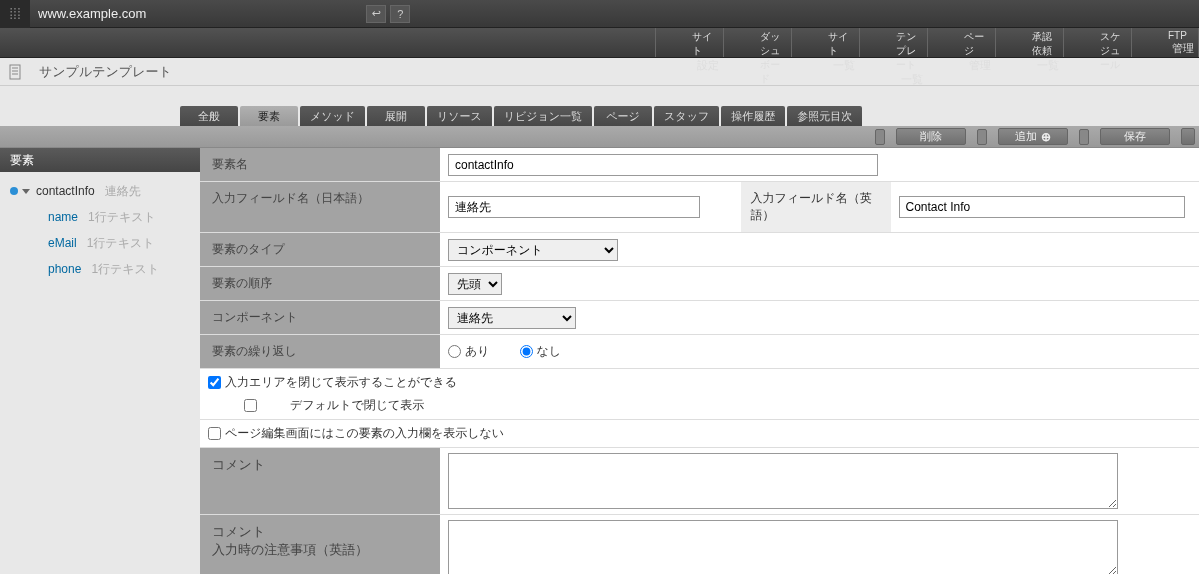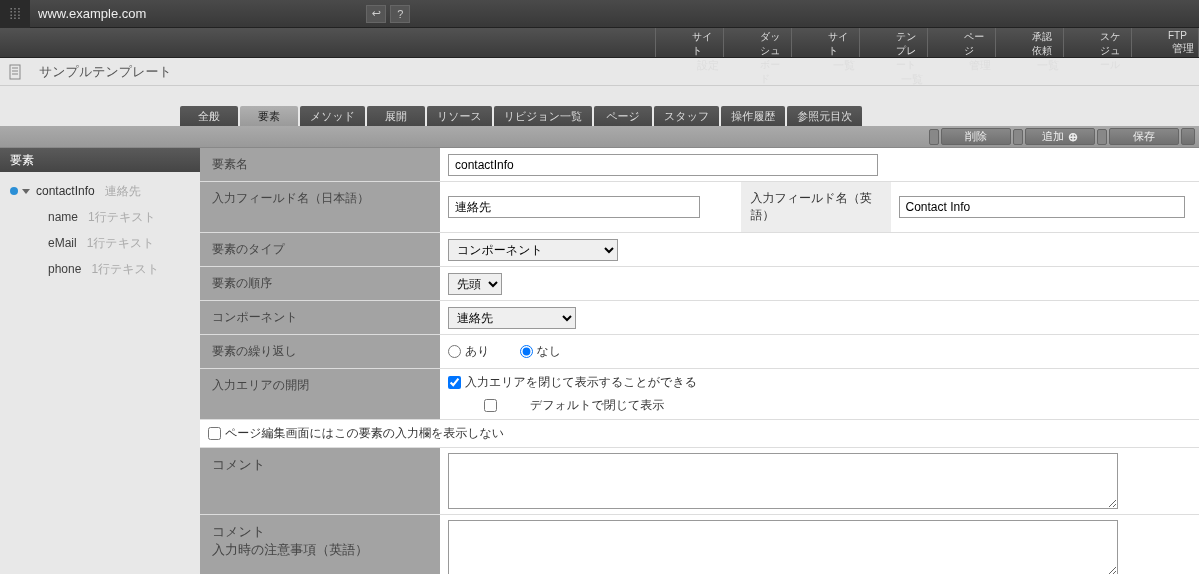--- a/index.html
+++ b/index.html
@@ -25,38 +25,38 @@
 .titlebar { height: 28px; background: #e8e8e8; display: flex; align-items: center; padding-left: 8px; gap: 15px; border-bottom: 1px solid #ccc; }
 .titlebar-icon { width: 16px; height: 16px; }
 .titlebar-text { font-size: 13px; color: #555; }
 
 
 .tabbar-wrap { height: 40px; background: #e8e8e8; display: flex; align-items: flex-end; padding-left: 180px; }
 .tab { height: 20px; padding: 0 10px; background: linear-gradient(#5a5a5a, #484848); color: #ddd; font-size: 11px; display: flex; align-items: center; margin-right: 2px; cursor: pointer; border-radius: 2px 2px 0 0; min-width: 58px; justify-content: center; }
 .tab.active { background: linear-gradient(#b0b0b0, #9a9a9a); color: #222; }
 
 
-.actionbar { height: 22px; background: linear-gradient(#aaa, #999); display: flex; justify-content: flex-end; align-items: center; padding-right: 4px; gap: 2px; border-bottom: 1px solid #888; }
+.actionbar { height: 22px; background: linear-gradient(#aaa, #999); display: flex; justify-content: flex-end; align-items: center; padding-right: 4px; gap: 11px; border-bottom: 1px solid #888; }
 .action-btn { height: 17px; background: linear-gradient(#888, #707070); color: #eee; font-size: 11px; padding: 0 8px; display: flex; align-items: center; border-radius: 2px; cursor: pointer; border: 1px solid #666; min-width: 70px; justify-content: center; gap: 4px; }
 .action-btn .plus { font-size: 12px; font-weight: bold; }
 .action-spacer { width: 10px; height: 16px; background: #888; border-radius: 2px; border: 1px solid #666; }
 .action-end { width: 14px; height: 17px; background: linear-gradient(#888, #707070); border-radius: 2px; border: 1px solid #666; }
 
 
 .main { display: flex; }
 .sidebar { width: 200px; background: #e8e8e8; }
 .sidebar-header { height: 24px; background: linear-gradient(#5a5a5a, #454545); color: #fff; font-size: 12px; display: flex; align-items: center; padding-left: 10px; }
 .tree { padding: 6px 0; }
 .tree-row { display: flex; align-items: center; height: 26px; padding-left: 10px; font-size: 12px; cursor: pointer; }
 .tree-row.child { padding-left: 48px; }
 .tree-bullet { width: 8px; height: 8px; border-radius: 50%; background: #2b8fd6; margin-right: 4px; }
 .tree-toggle { width: 0; height: 0; border-top: 5px solid #666; border-left: 4px solid transparent; border-right: 4px solid transparent; margin-right: 6px; }
 .tree-label { color: #333; }
 .tree-sub { color: #aaa; margin-left: 10px; }
-.tree-row.child .tree-label { color: #404040; }
+.tree-row.child .tree-label { color: #0369a1; }
 
 
 .form { flex: 1; background: #fff; }
 .form-row { display: flex; border-bottom: 1px solid #ddd; }
 .form-label { width: 240px; background: #a3a3a3; padding: 8px 12px; font-size: 12px; color: #444; }
 .form-label .sub { display: block; font-size: 13px; }
 .form-field { flex: 1; padding: 5px 8px; display: flex; align-items: center; gap: 10px; flex-wrap: wrap; }
 .form-field input[type=text] { height: 22px; padding: 0 6px; border: 1px solid #999; font-size: 12px; }
 .form-field select { height: 22px; border: 1px solid #999; font-size: 12px; padding: 0 4px; }
 .form-field textarea { width: 670px; height: 56px; border: 1px solid #999; font-size: 12px; padding: 4px; resize: both; }
@@ -223,21 +223,20 @@
             <input type="radio" name="rpt" style="">
             <span>あり</span>
           </label>
         <label class="radio-opt" style="margin-left:20px">
             <input type="radio" name="rpt" checked="" style="">
             <span>なし</span>
           </label>
       </div>
     </div>
     <div class="form-row">
-      <div class="form-label">入力エリアの開閉</div>
       <div class="form-field">
         <div class="check-col">
           <label class="check-opt">
               <input type="checkbox" checked="" style="">
               <span>入力エリアを閉じて表示することができる</span>
             </label>
           <label class="check-opt indent">
               <input type="checkbox" style="">
               <span>デフォルトで閉じて表示</span>
             </label>

